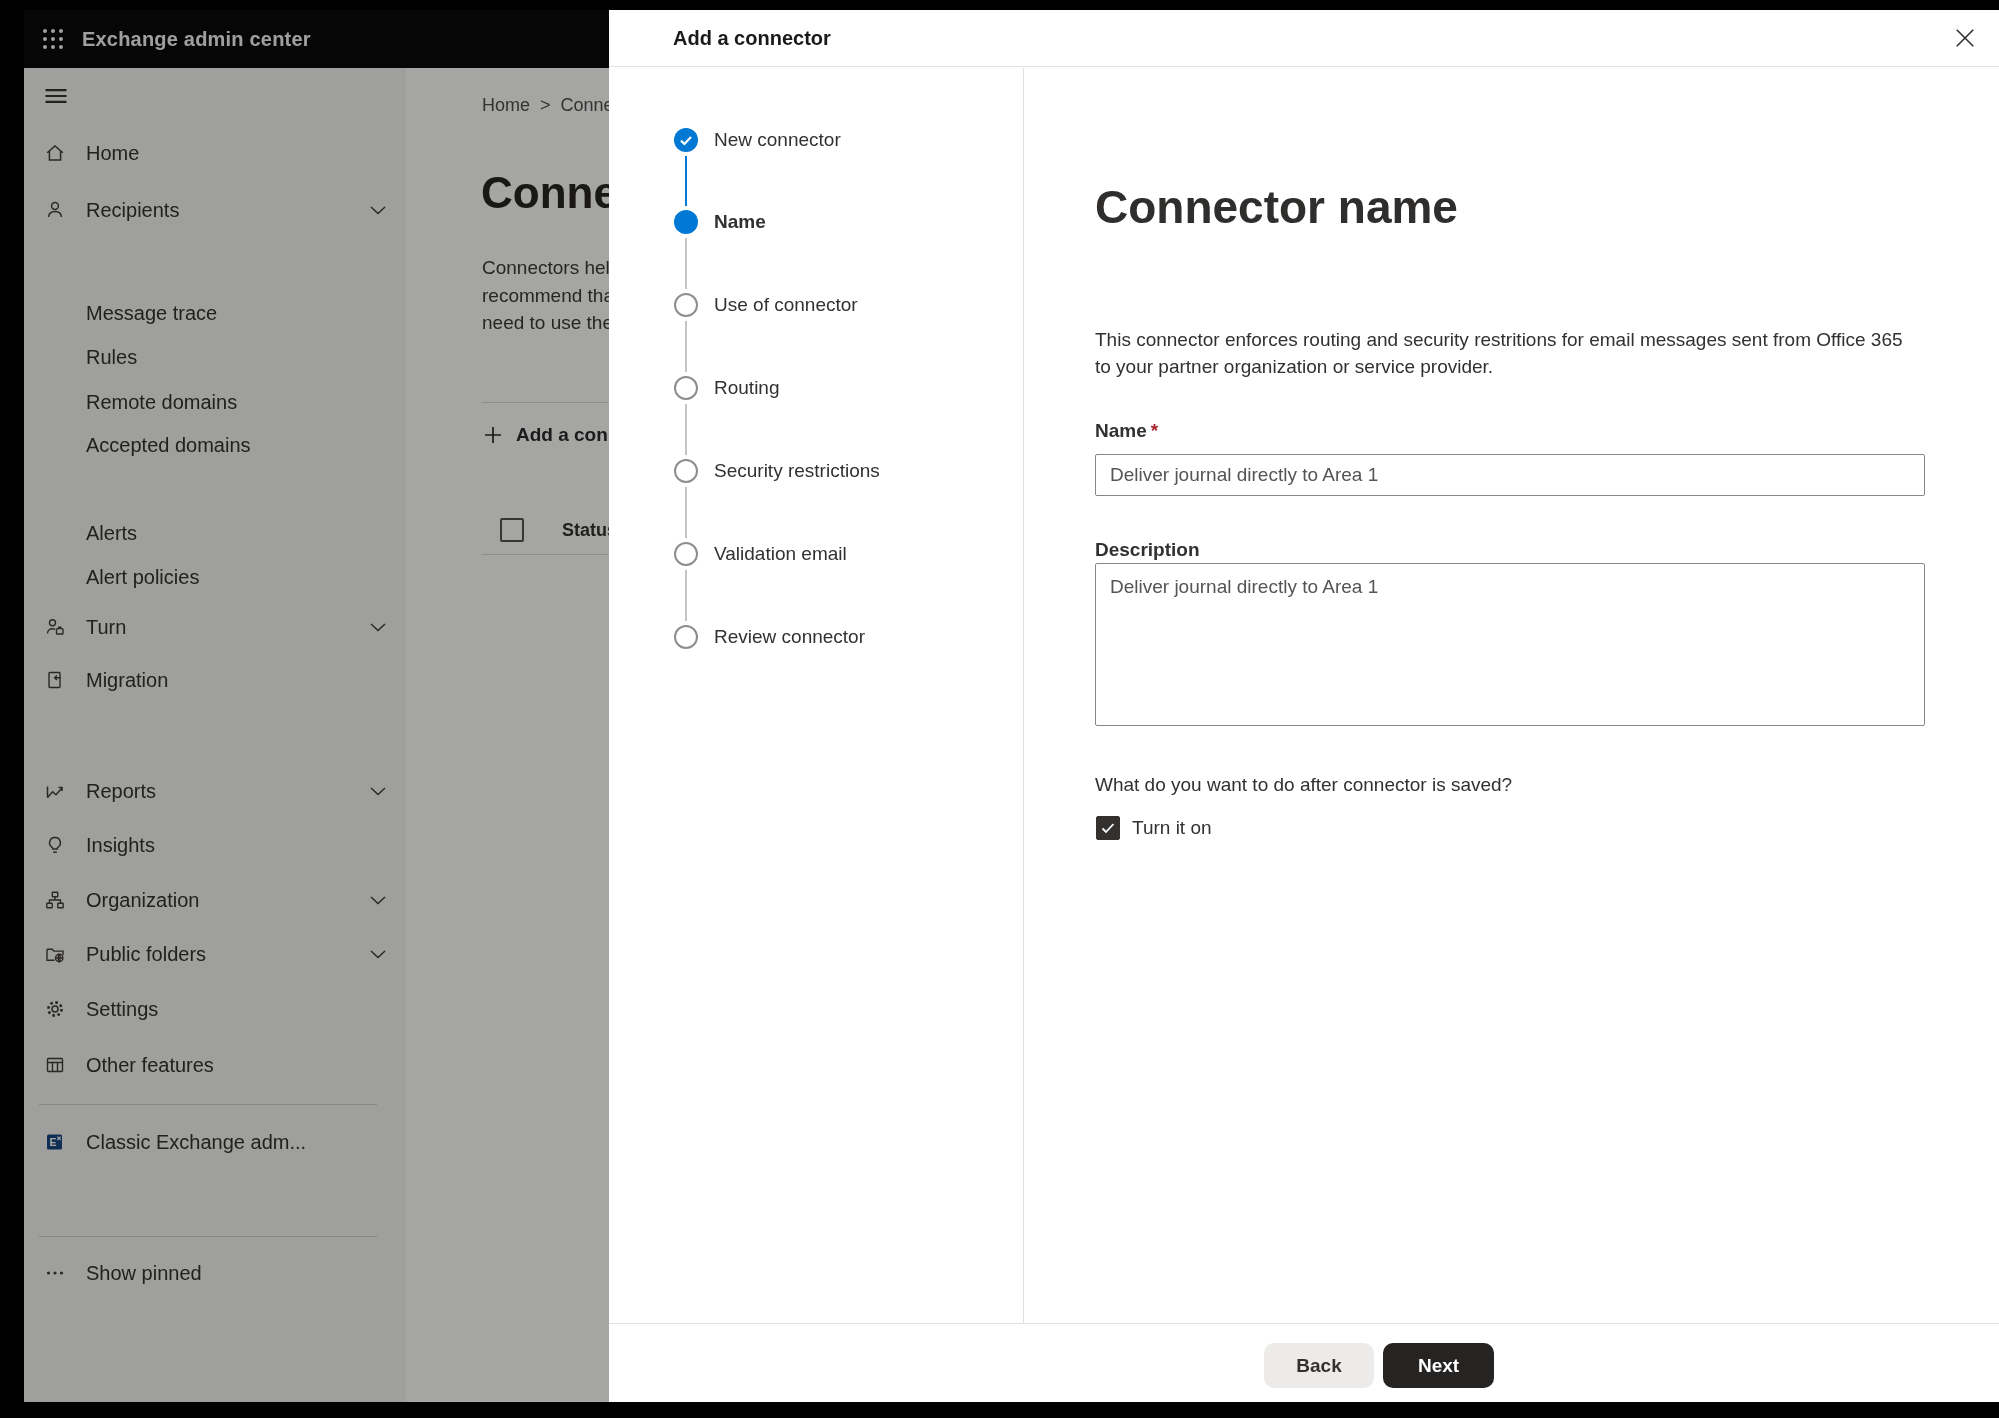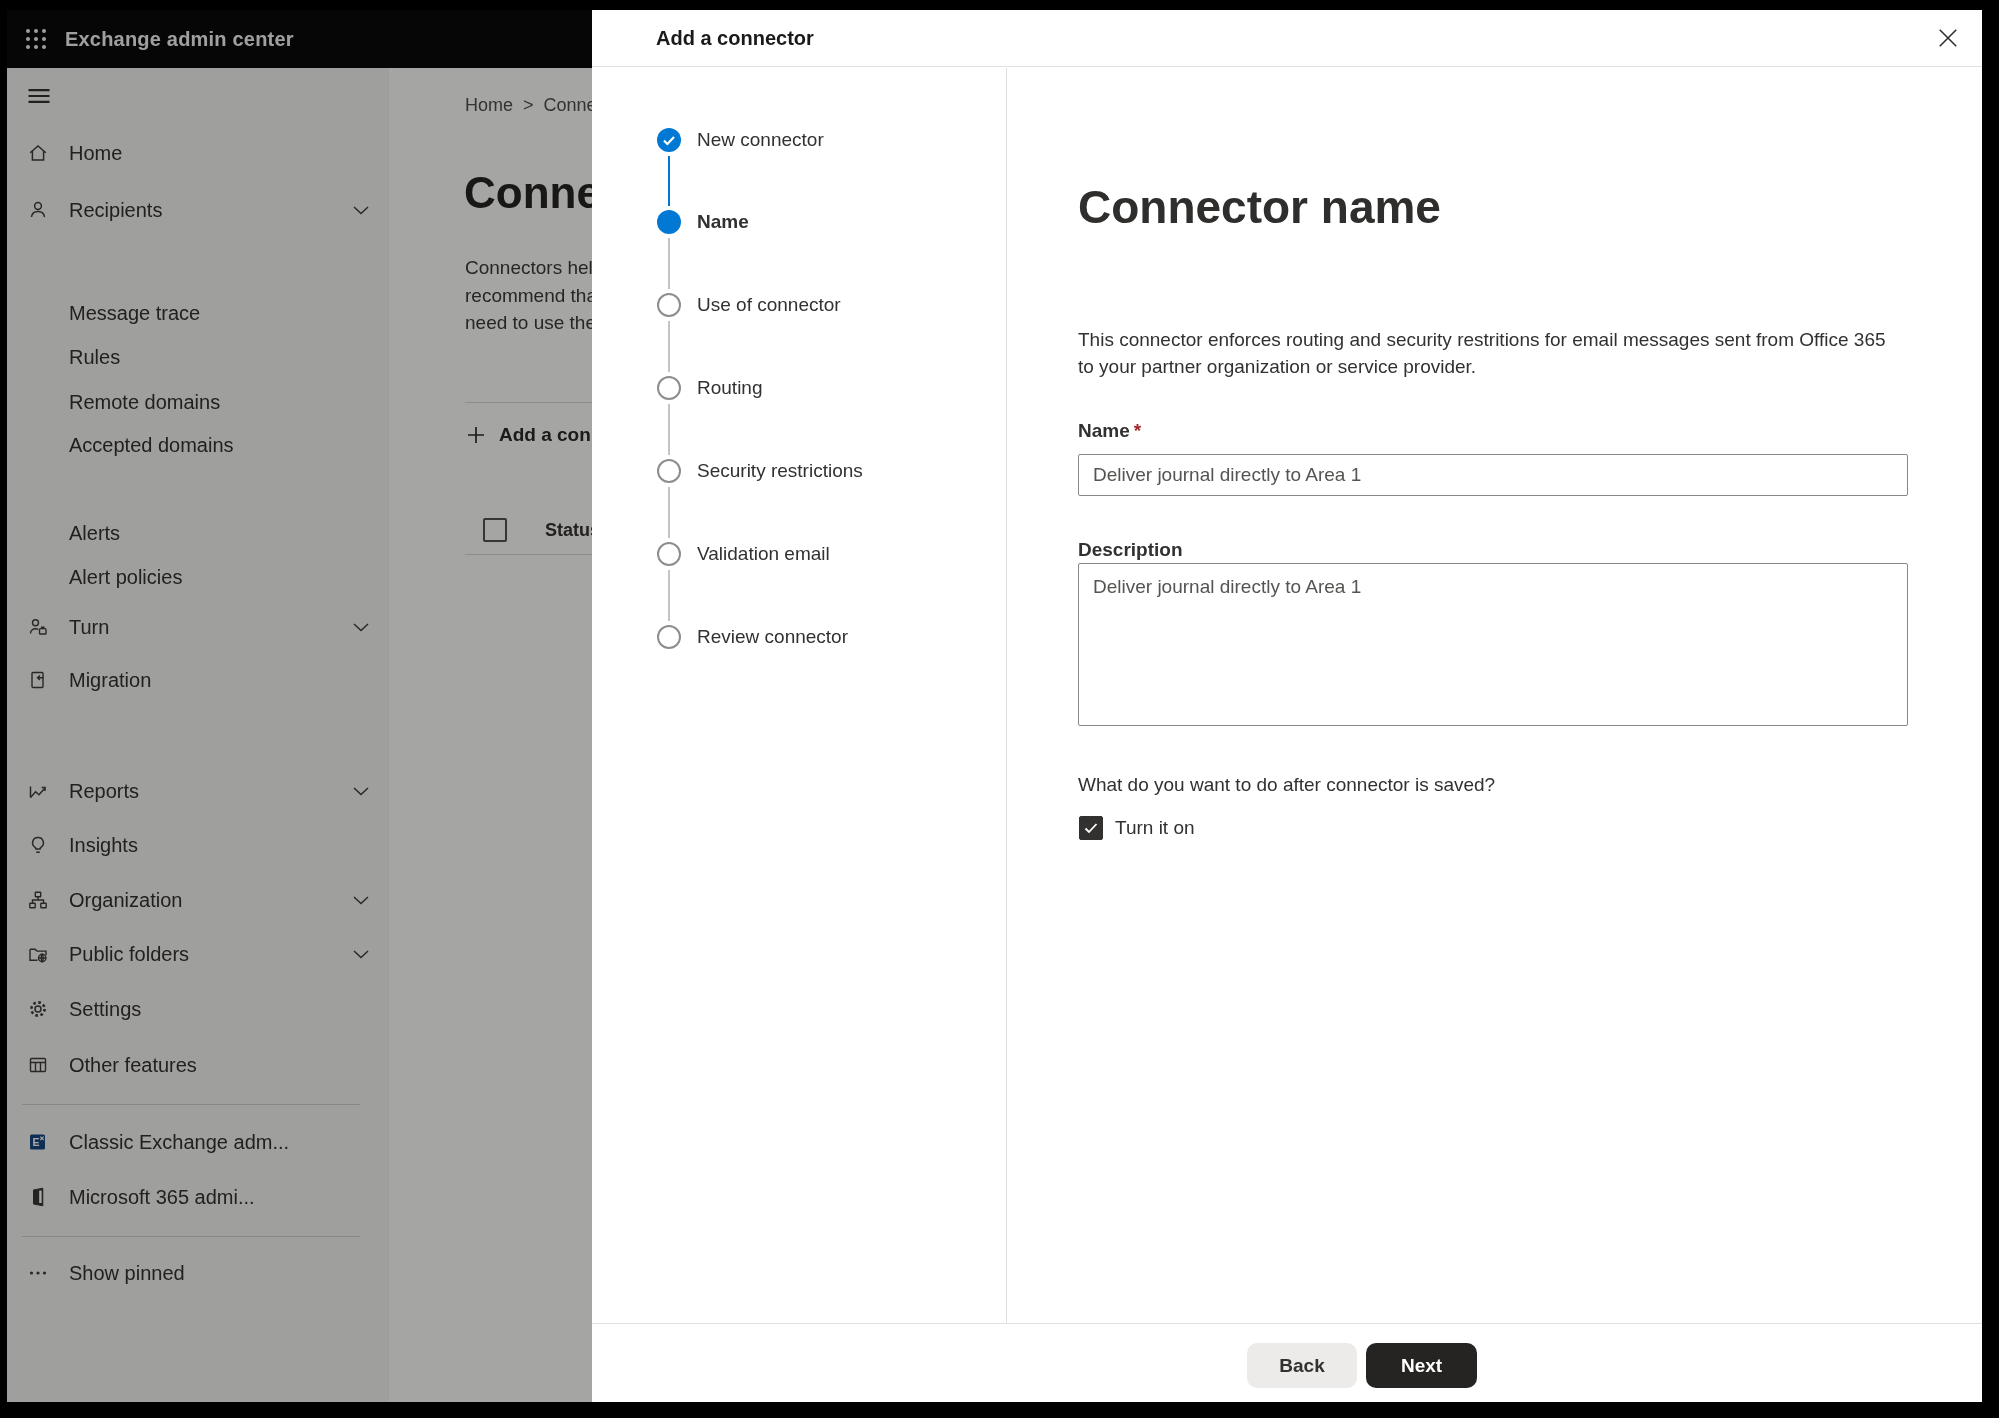--- a/index.html
+++ b/index.html
@@ -1,19 +1,19 @@
 <!DOCTYPE html>
 <html><head>
 <meta charset="utf-8">
 <style>
   *{margin:0;padding:0;box-sizing:border-box}
   html,body{background:#000}
   body{font-family:"Liberation Sans",sans-serif}
   .frame{position:relative;width:1999px;height:1418px;background:#000;overflow:hidden}
-  .app{position:absolute;left:7px;top:10px;width:1975px;height:1392px;background:#a16207;overflow:hidden}
+  .app{position:absolute;left:24px;top:10px;width:1975px;height:1392px;background:#a16207;overflow:hidden}
 
   
   .topbar{position:absolute;left:0;top:0;right:0;height:58px;background:#0a0a0a;display:flex;align-items:center;z-index:1}
   .waffle{width:58px;height:58px;display:flex;align-items:center;justify-content:center;cursor:pointer}
   .topbar-title{color:#f2f2f2;font-size:20px;font-weight:600;letter-spacing:.2px;white-space:nowrap}
 
   
   .sidebar{position:absolute;left:0;top:58px;width:382px;bottom:0;background:#f2f1ef;z-index:1}
   .burger{position:absolute;left:18px;top:14px;width:30px;height:30px;color:#343230;cursor:pointer}
   .nav{position:absolute;left:0;right:0;height:44px;cursor:pointer}
@@ -246,30 +246,20 @@
       <div class="nav" style="top:1052px">
         <span class="ic">
             <svg viewBox="0 0 22 22" width="22" height="22">
               <rect x="3" y="3.5" width="15" height="15" rx="1.5" fill="#17477e"></rect>
               <text x="5.6" y="15" font-size="10.5" font-weight="bold" fill="#ffffff" font-family="Liberation Sans,sans-serif">E</text>
               <path d="M13.3 5.6l3.4 3.4M16.7 5.6l-3.4 3.4" stroke="#ffffff" stroke-width="1.1"></path>
             </svg>
           </span>
         <span class="lbl">Classic Exchange adm...</span>
       </div>
-      <div class="nav" style="top:1107px">
-        <span class="ic">
-            <svg viewBox="0 0 22 22" width="22" height="22">
-              <path d="M6.5 4 15.8 2.2v17.6L6.5 18Z" fill="#3a3836"></path>
-              <rect x="12.2" y="4.6" width="2.4" height="12.4" fill="#ffffff"></rect>
-              <path d="M6.5 4 15.8 2.2v17.6L6.5 18Z" fill="none" stroke="#3a3836" stroke-width="1"></path>
-            </svg>
-          </span>
-        <span class="lbl">Microsoft 365 admi...</span>
-      </div>
 
       <div class="navdiv" style="top:1168px"></div>
 
       <div class="nav" style="top:1183px">
         <span class="ic">
             <svg viewBox="0 0 22 22" width="22" height="22" fill="currentColor">
               <circle cx="4.5" cy="11" r="1.6"></circle>
               <circle cx="11" cy="11" r="1.6"></circle>
               <circle cx="17.5" cy="11" r="1.6"></circle>
             </svg>

